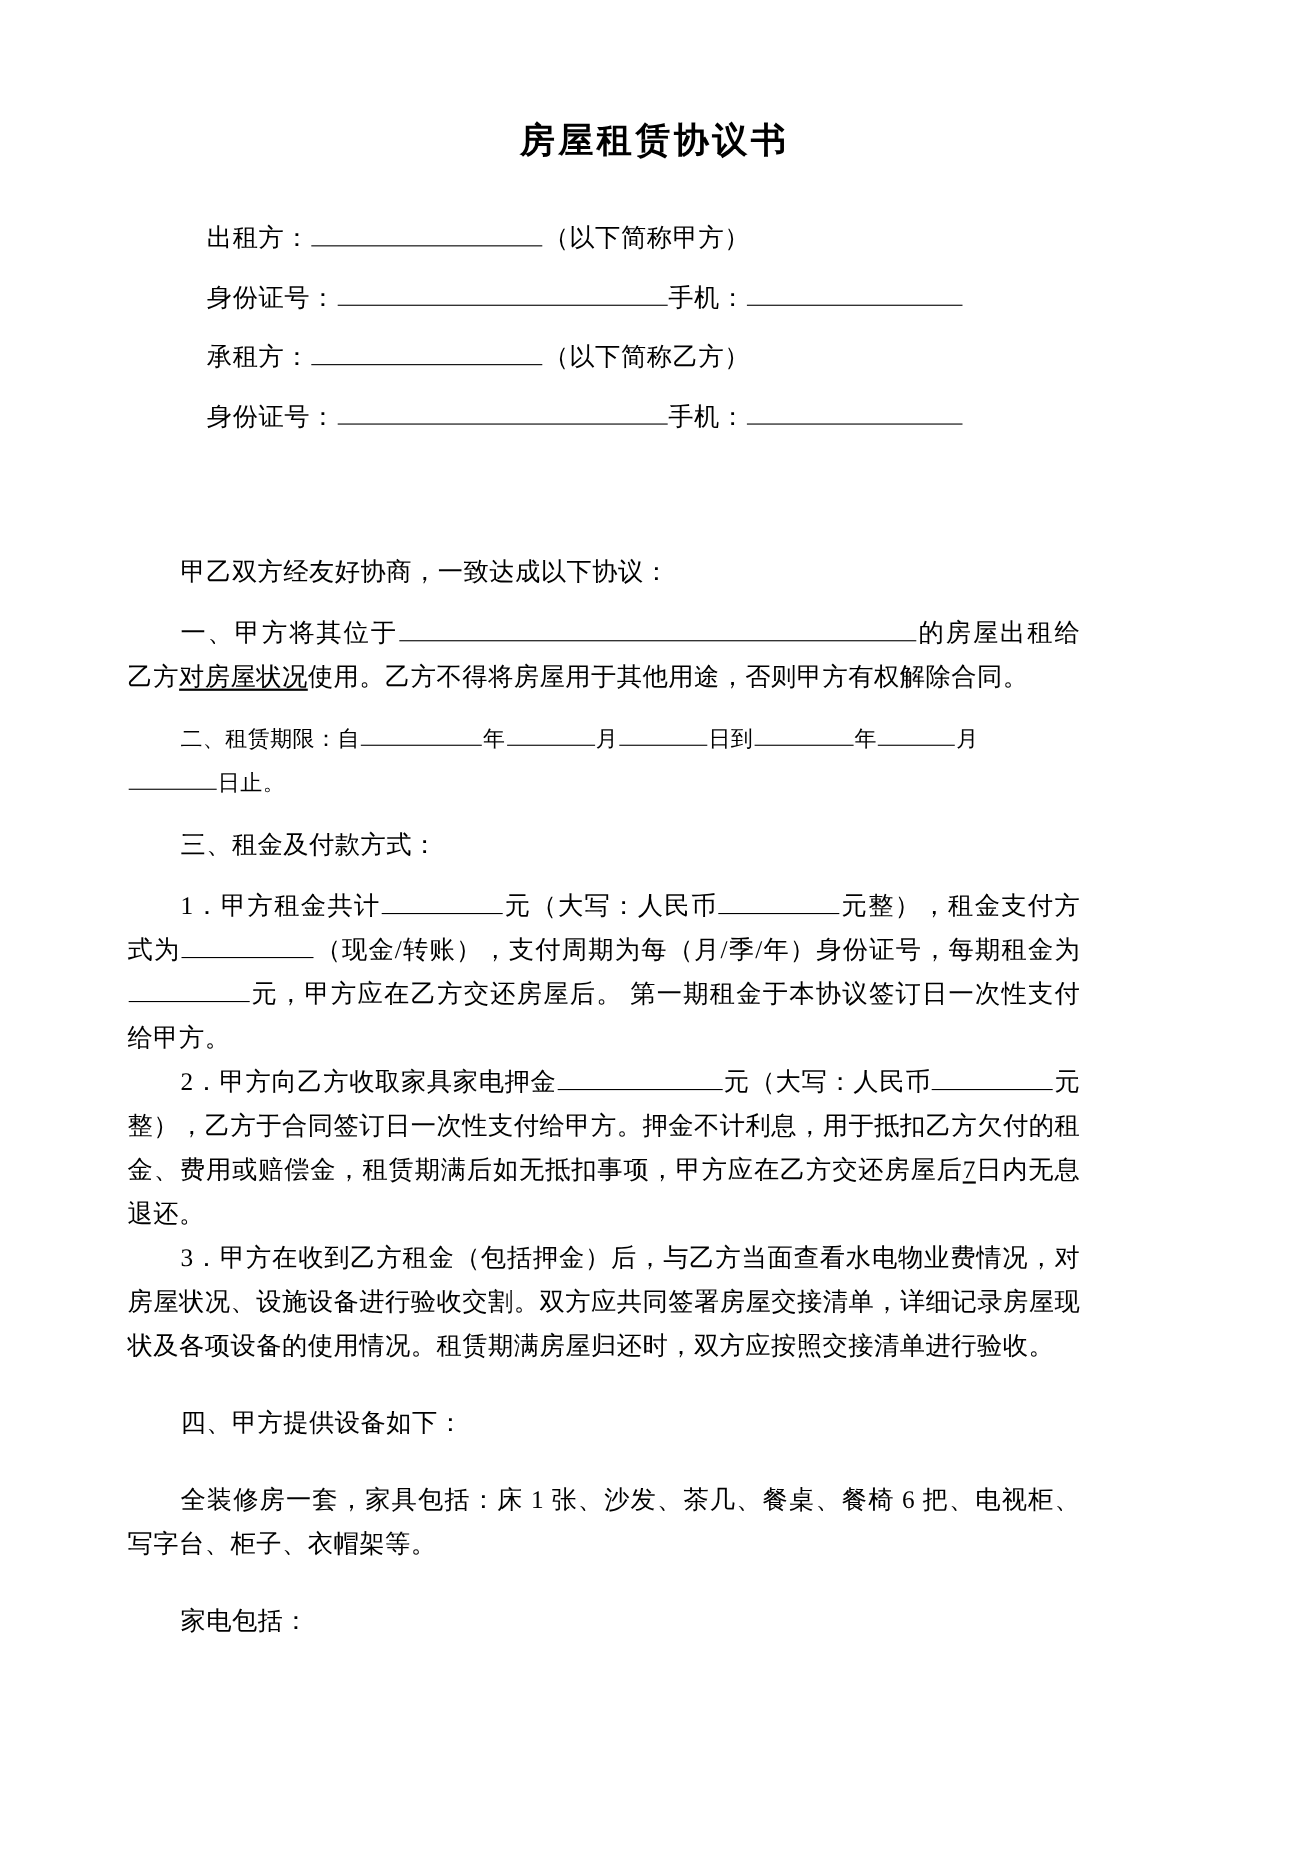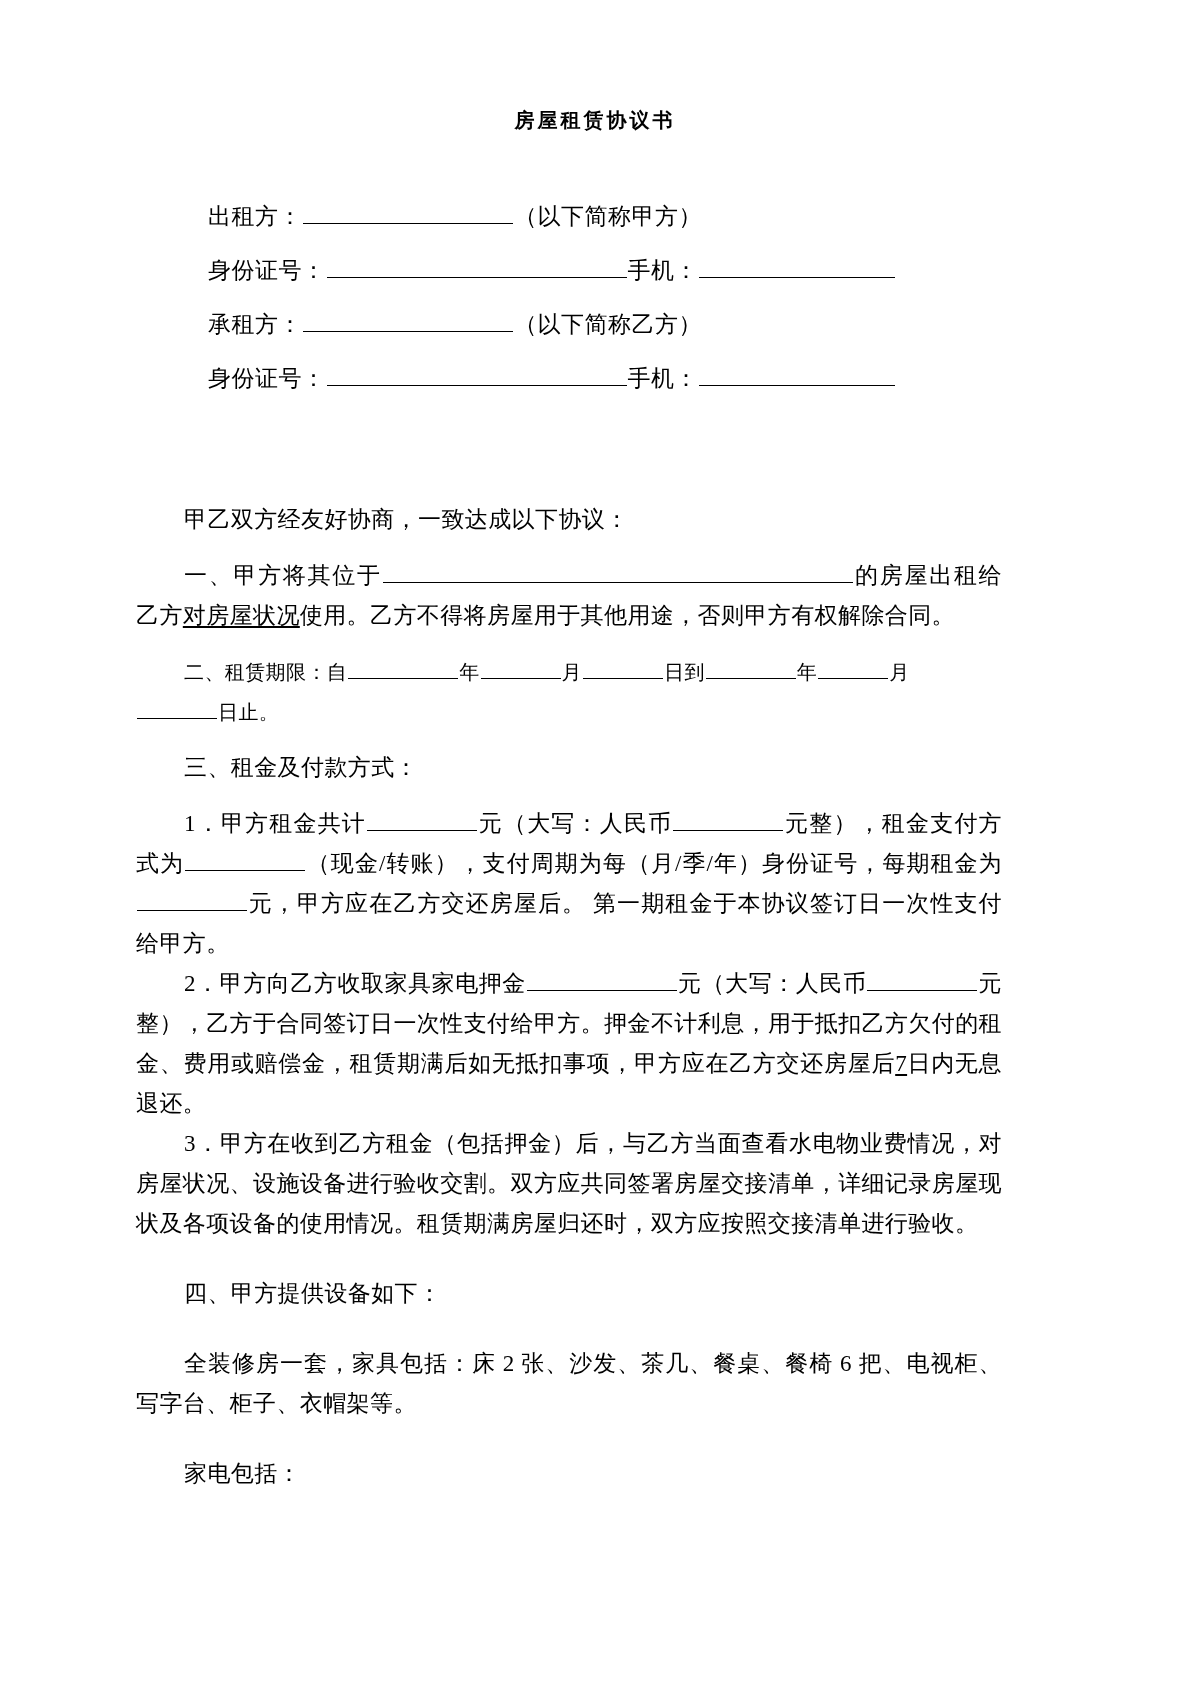--- a/index.html
+++ b/index.html
@@ -18,32 +18,32 @@
   .page {
     width: 1190px;
     height: 1683px;
     background: #ffffff;
     position: relative;
     box-sizing: border-box;
     padding: 0;
   }
   .doc-title {
     text-align: center;
-    font-size: 20px;
+    font-size: 32px;
     font-weight: bold;
     letter-spacing: 3px;
     margin: 0;
     padding-top: 108px;
     padding-bottom: 0;
     line-height: 1.2;
     font-family: "DejaVu Sans", "Liberation Sans", sans-serif;
   }
   .body-area {
     position: absolute;
-    left: 136px;
+    left: 116px;
     top: 190px;
     width: 866px;
   }
   .party-block {
     margin: 0;
     padding: 0;
   }
   .party-line {
     font-size: 23px;
     line-height: 54px;
@@ -175,20 +175,20 @@
     </div>
 
     <div class="para hang">3．甲方在收到乙方租金（包括押金）后，与乙方当面查看水电物业费情况，对房屋状况、设施设备进行验收交割。双方应共同签署房屋交接清单，详细记录房屋现状及各项设备的使用情况。租赁期满房屋归还时，双方应按照交接清单进行验收。</div>
 
     <div class="spacer-md"></div>
 
     <div class="sec-head">四、甲方提供设备如下：</div>
 
     <div class="spacer-md"></div>
 
-    <div class="para hang">全装修房一套，家具包括：床 2 张、沙发、茶几、餐桌、餐椅 6 把、电视柜、写字台、柜子、衣帽架等。</div>
+    <div class="para hang">全装修房一套，家具包括：床 1 张、沙发、茶几、餐桌、餐椅 6 把、电视柜、写字台、柜子、衣帽架等。</div>
 
     <div class="spacer-md"></div>
 
     <div class="sec-head">家电包括：</div>
 
   </div>
 </div>
 
 </body></html>

